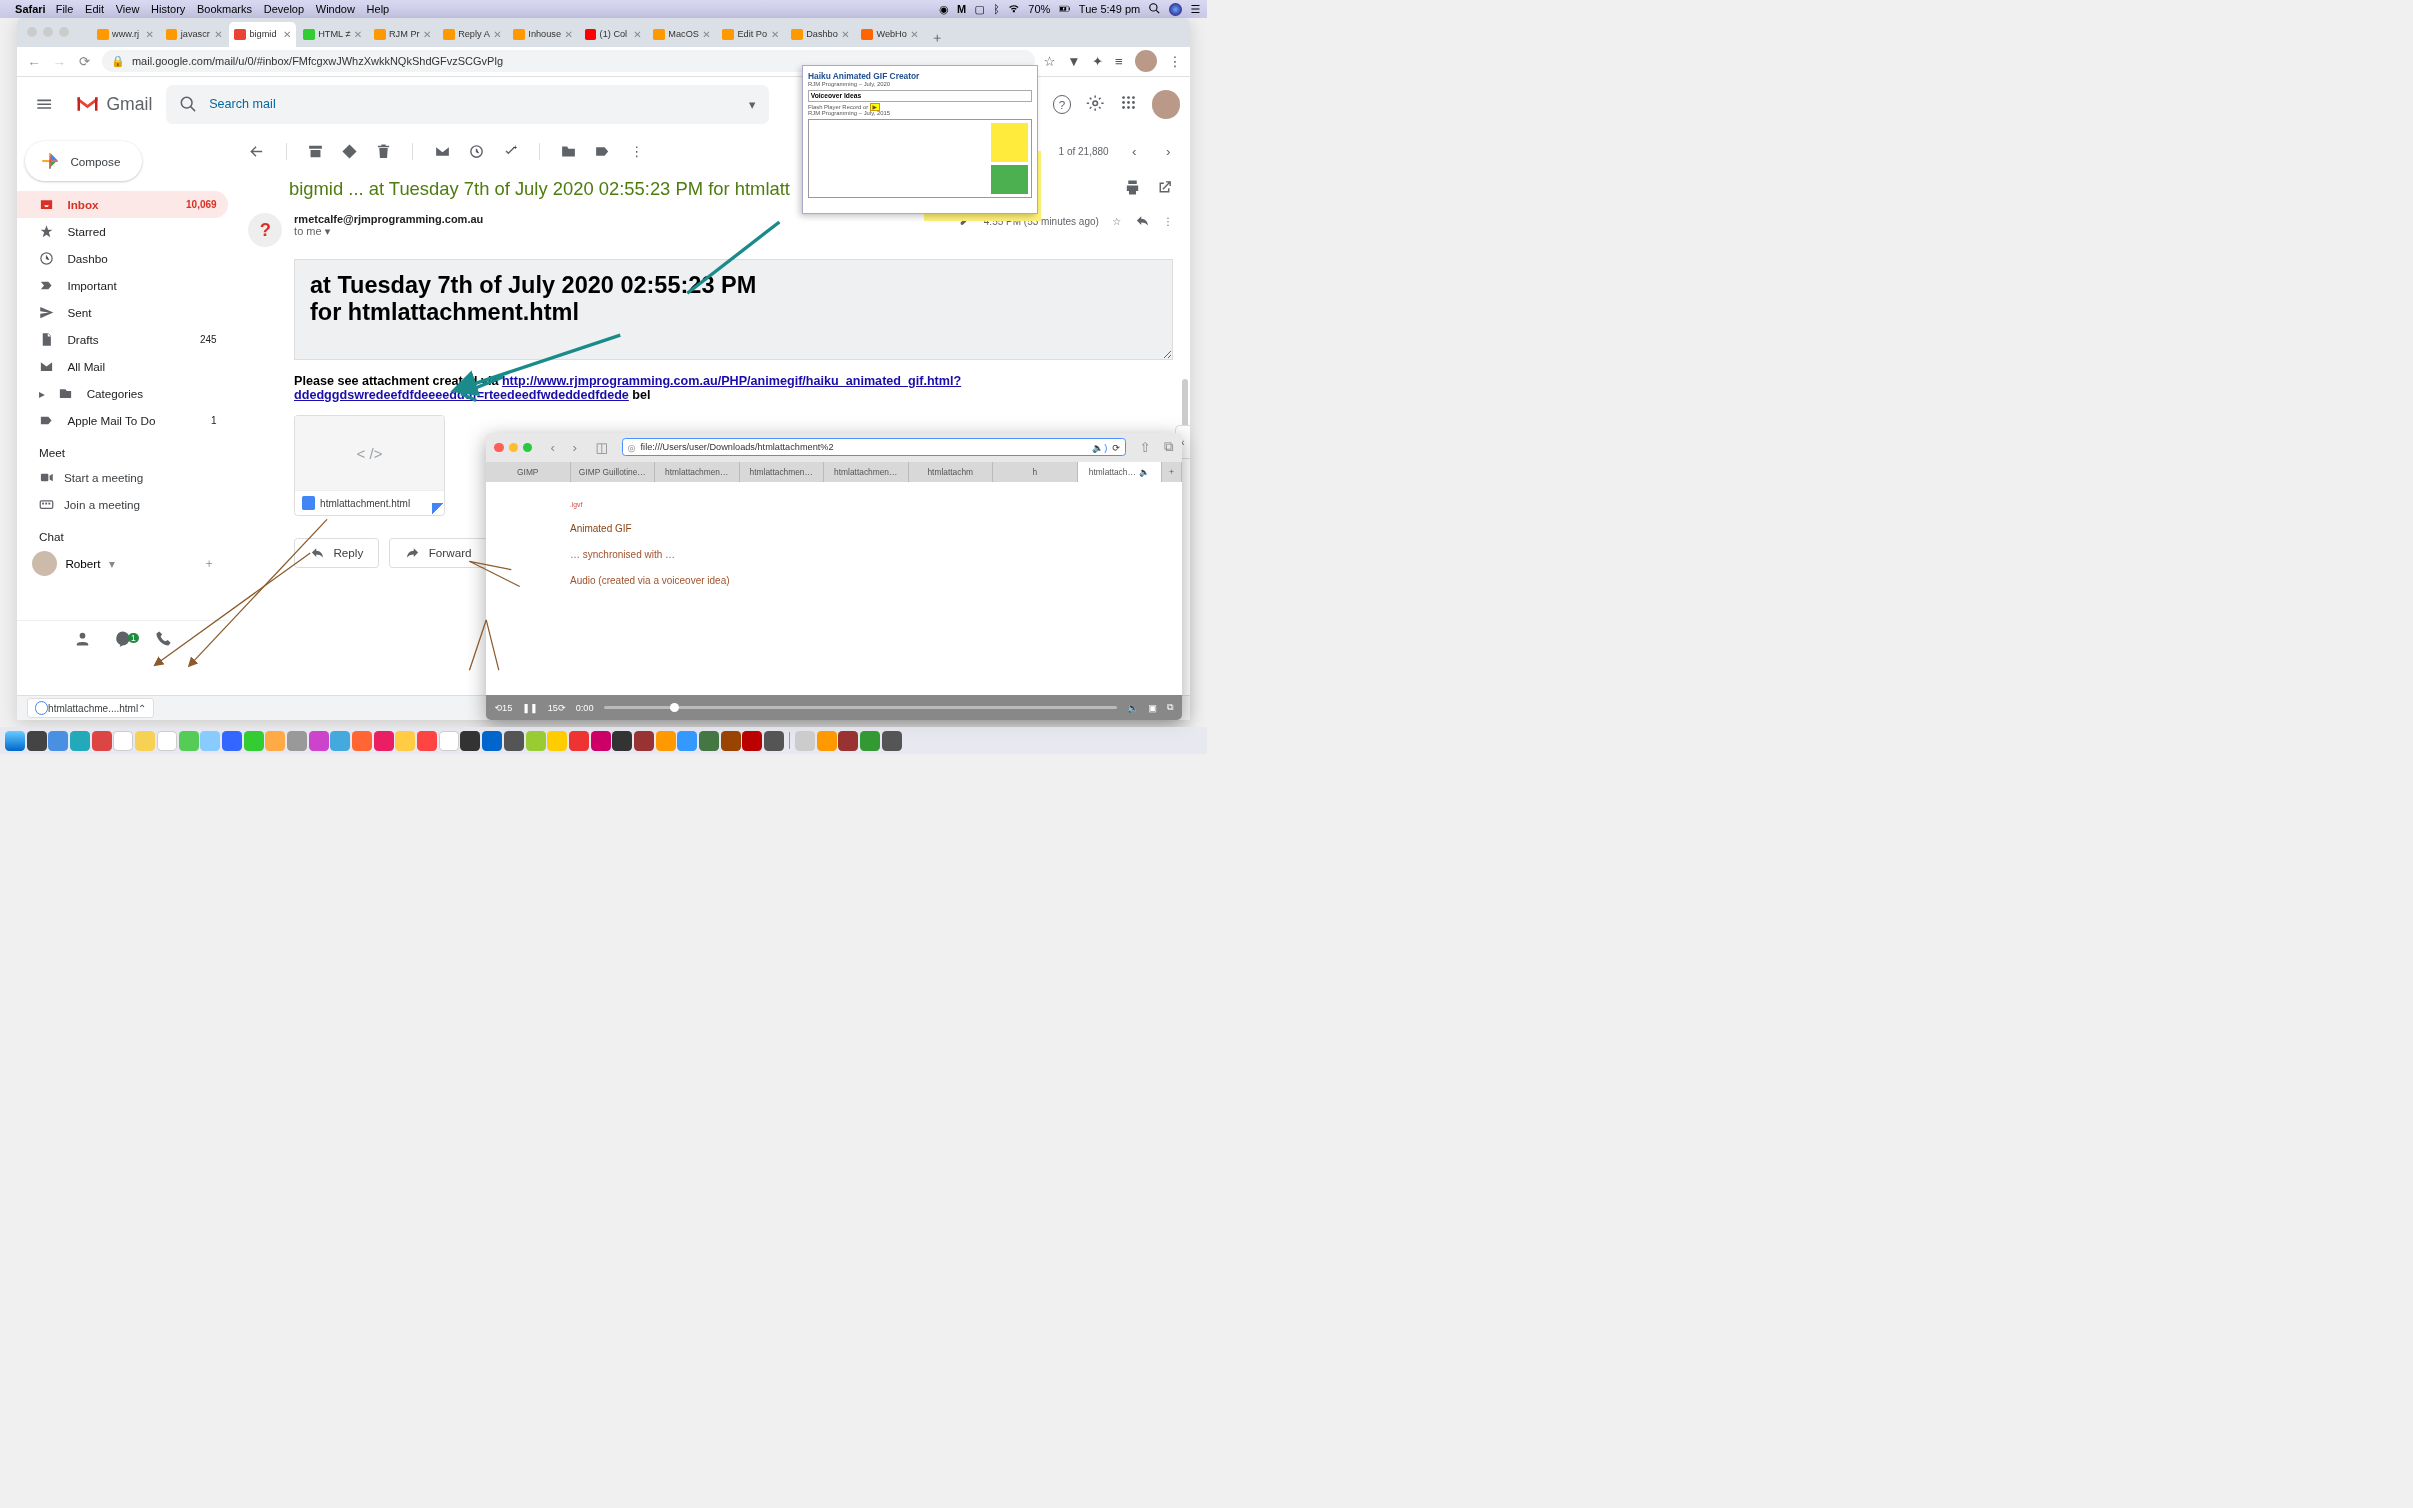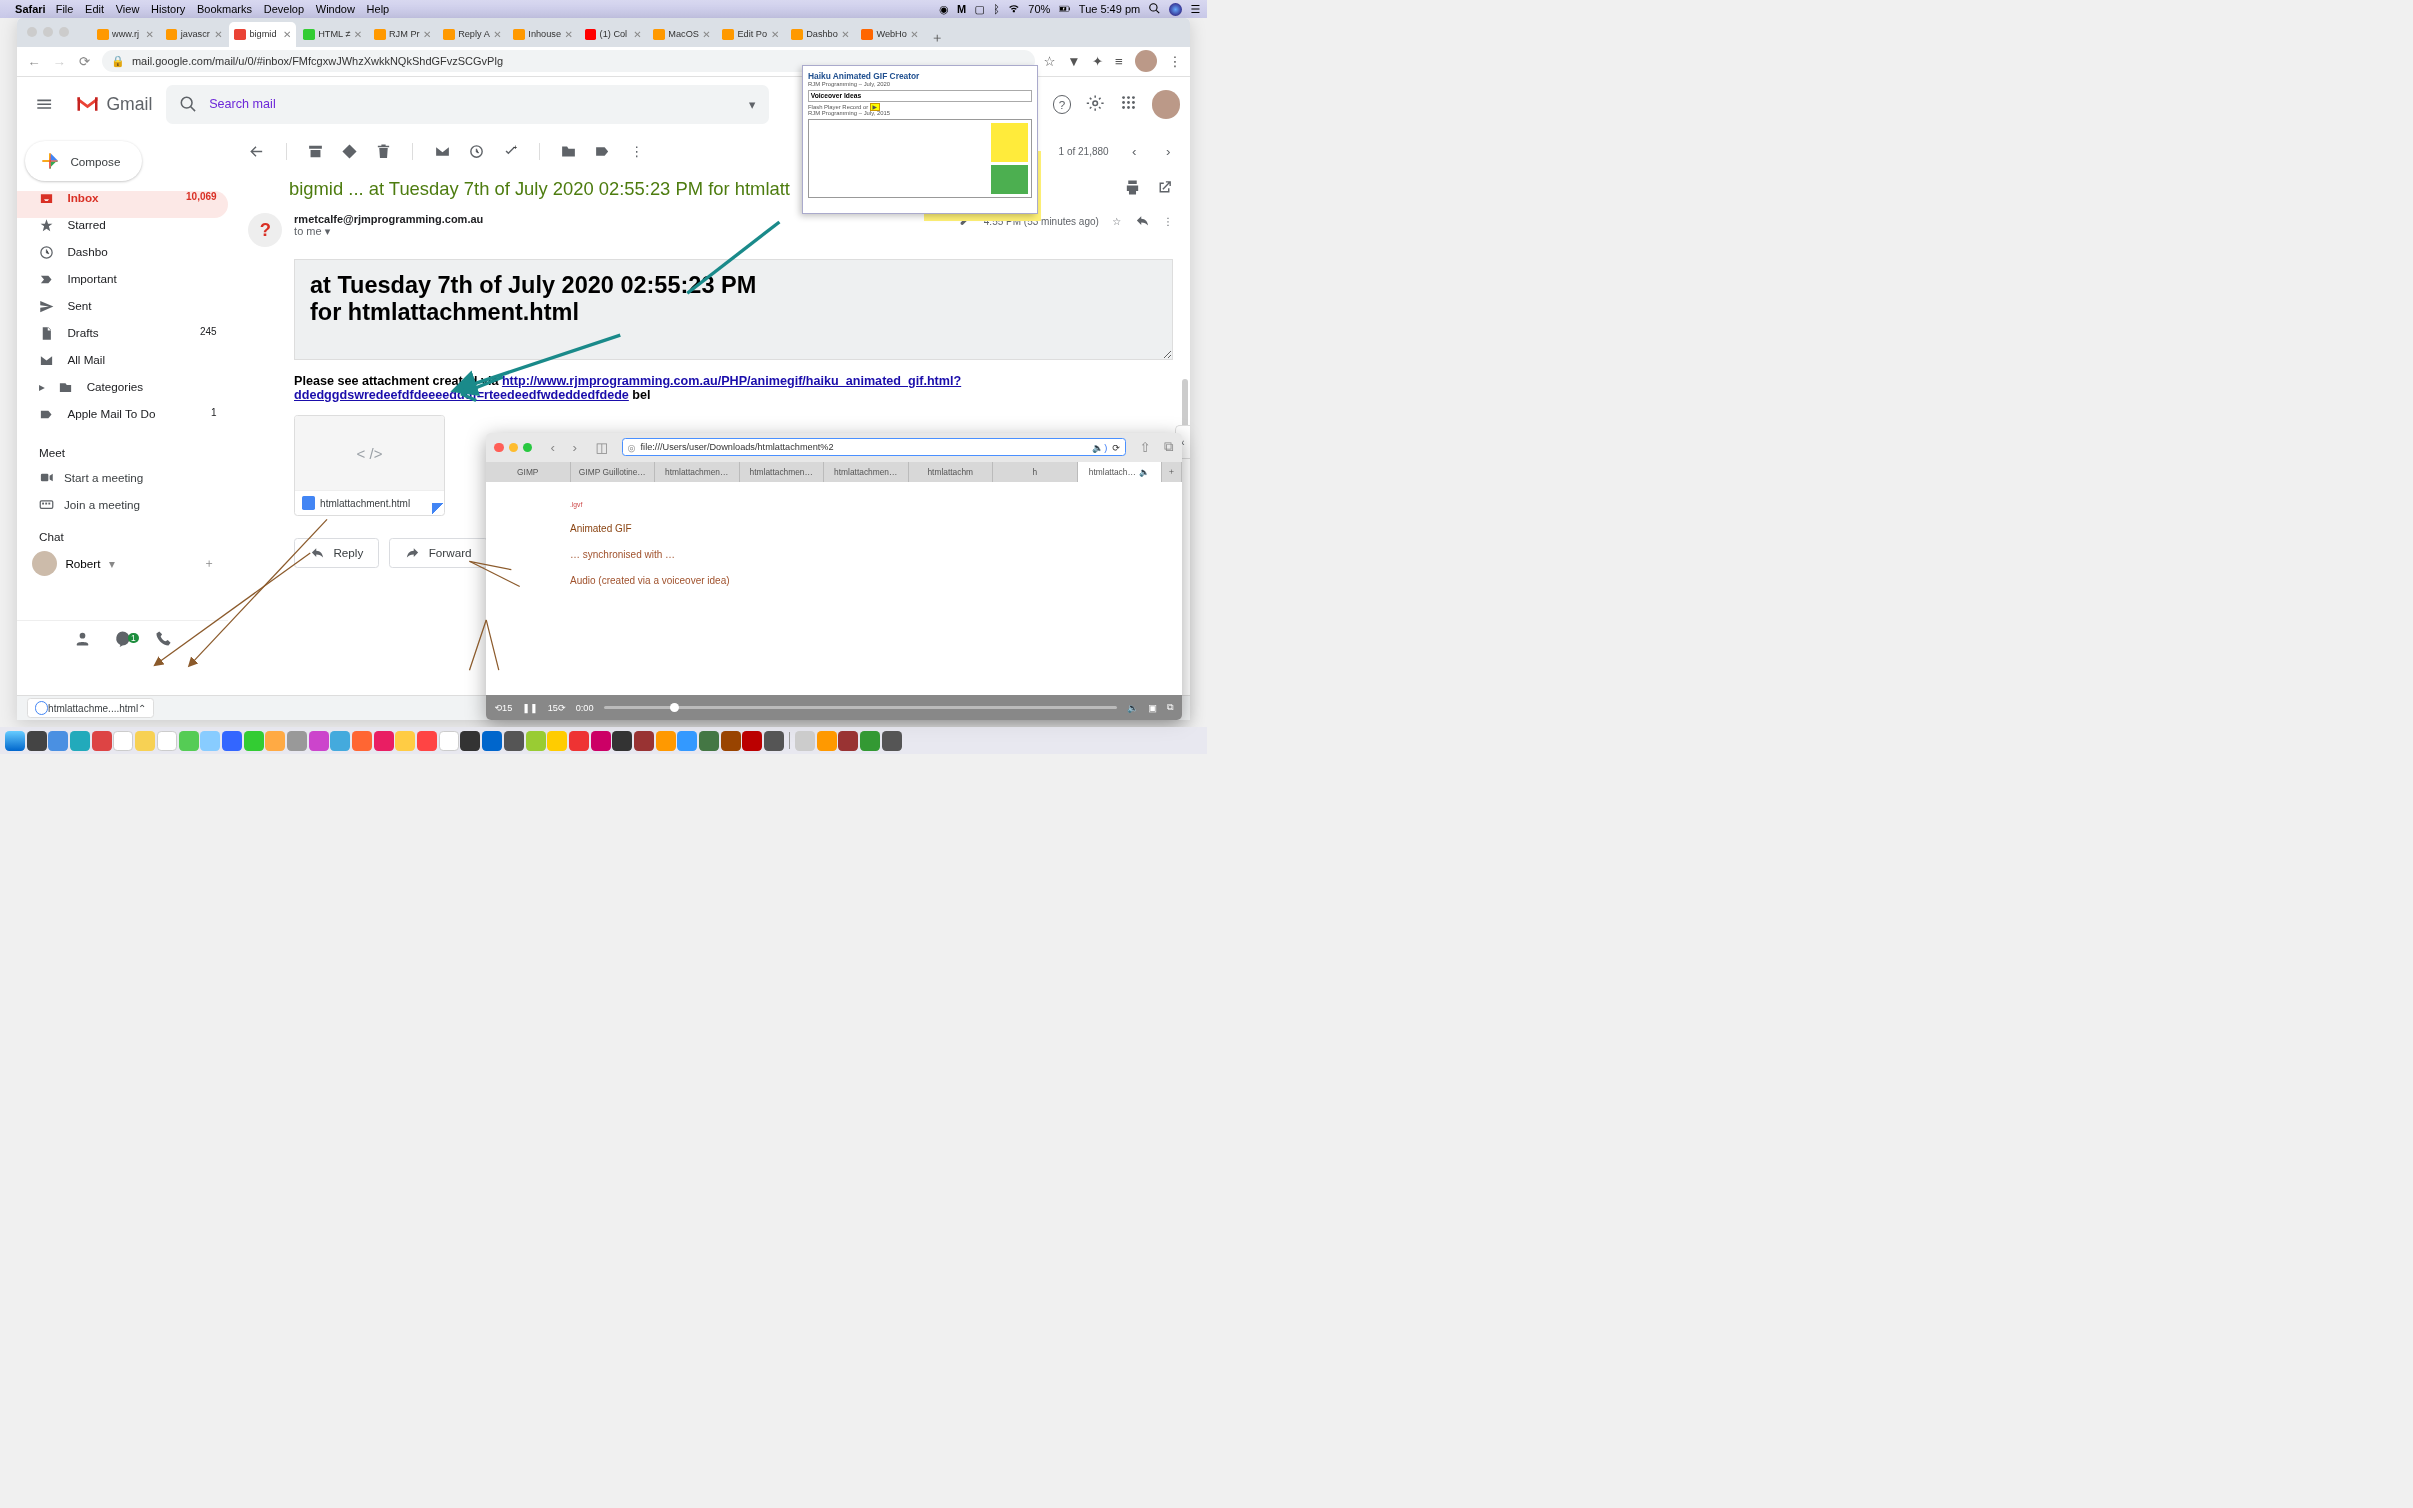--- a/index.html
+++ b/index.html
@@ -42,21 +42,21 @@
 .gmail-logo { display:flex; align-items:center; gap:5px; font-size: 17.6px; color:#5f6368;}
 .gmail-logo .m-icon { width:27px; height:20px; }
 .search-bar { flex:1; max-width: 603px; height: 39px; background:#f1f3f4; border-radius: 6.7px; display:flex; align-items:center; padding:0 13.4px; gap:11.7px; color:#5f6368; font-size:12.6px;}
 .gmail-header-icons { margin-left:auto; display:flex; gap:15px; align-items:center; color:#5f6368;}
 .gmail-header-icons .avatar-sm { width:28.5px; height:28.5px;}
 
 
 .sidebar { padding: 6.7px 6.7px 6.7px 0; overflow-y: auto; font-size: 11.7px; }
 .compose-btn { margin: 3.4px 0 10px 8.4px; width: 117px; height: 40px; border-radius: 20px; background:#fff; box-shadow: 0 0.8px 2.5px rgba(0,0,0,.25); display:flex; align-items:center; gap:10px; padding:0 15px; color:#3c4043; font-weight:500;}
 .compose-btn .plus { width:20px; height:20px; }
-.side-item { height: 27px; display:flex; gap:13.4px; padding: 0 11.7px 0 22px; color:#202124; border-radius: 0 13.4px 13.4px 0;}
+.side-item { height: 27px; display:flex; align-items:center; gap:13.4px; padding: 0 11.7px 0 22px; color:#202124; border-radius: 0 13.4px 13.4px 0;}
 .side-item.active { background: #fce8e6; color:#d93025; font-weight:700;}
 .side-item .count { margin-left:auto; font-size: 10px;}
 .side-item svg, .side-item .ic { width:15px; height:15px; color:#5f6368;}
 .side-item.active svg { color:#d93025;}
 .side-section { padding: 11.7px 0 5px 22px; font-weight:500; color:#202124;}
 .side-sub { height:27px; display:flex; align-items:center; gap:10px; padding:0 11.7px 0 22px; color:#3c4043;}
 .side-chat-row { display:flex; align-items:center; gap:8.4px; padding:3.4px 13.4px 3.4px 15px;}
 .side-chat-row .avatar-xs { width:25px; height:25px; border-radius:50%; background:#cba;}
 .chat-bottom-icons { display:flex; justify-content:center; gap:23.5px; padding:8.4px 0; border-top:0.8px solid #eee; margin-top:6.7px; color:#5f6368; position:relative;}
 .chat-bottom-icons .badge { position:absolute; top:3.4px; left:50%; background:#1e8e3e; color:#fff; border-radius:6.7px; font-size:8.4px; padding:0 3.4px; transform:translateX(5px);}
@@ -296,21 +296,21 @@
             <path fill="#c5221f" d="M4 4h3v16H4z"></path>
             <path fill="#c5221f" d="M25 4h3v16h-3z"></path>
           </svg>
         <span>Gmail</span>
       </div>
       <div class="search-bar">
         <svg viewBox="0 0 24 24" width="18.4" height="18.4">
             <circle cx="10" cy="10" r="7" fill="none" stroke="#5f6368" stroke-width="2"></circle>
             <line x1="15" y1="15" x2="21" y2="21" stroke="#5f6368" stroke-width="2"></line>
           </svg>
-        <span style="color:#6d28d9">Search mail</span>
+        <span style="color:#0369a1">Search mail</span>
         <span style="margin-left:auto">▾</span>
       </div>
       <div class="gmail-header-icons">
         <span style="width:18.4px;height:18.4px;border:1.7px solid #5f6368;border-radius:50%;display:inline-flex;align-items:center;justify-content:center;font-size:11.7px">?</span>
         <span>
           <svg viewBox="0 0 24 24" width="18.4" height="18.4">
               <circle cx="12" cy="12" r="3" fill="none" stroke="#5f6368" stroke-width="2"></circle>
               <path fill="none" stroke="#5f6368" stroke-width="2" d="M12 2v3M12 19v3M4 12H1M23 12h-3M5 5l2 2M17 17l2 2M5 19l2-2M17 7l2-2"></path>
             </svg>
         </span>

